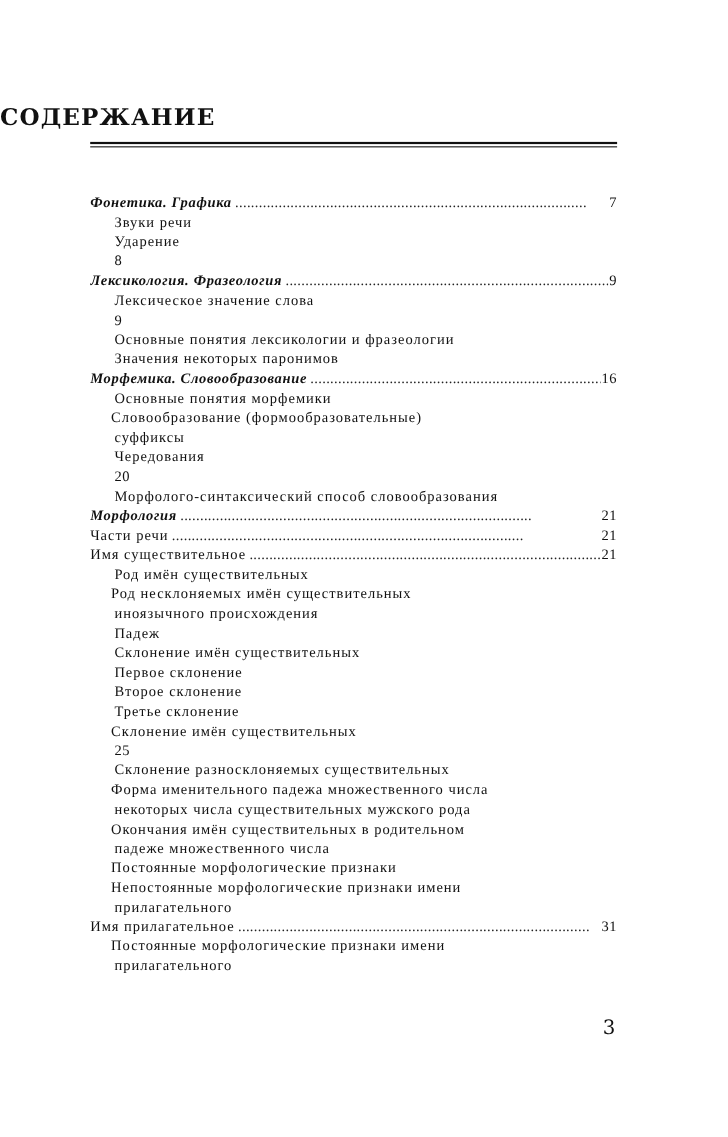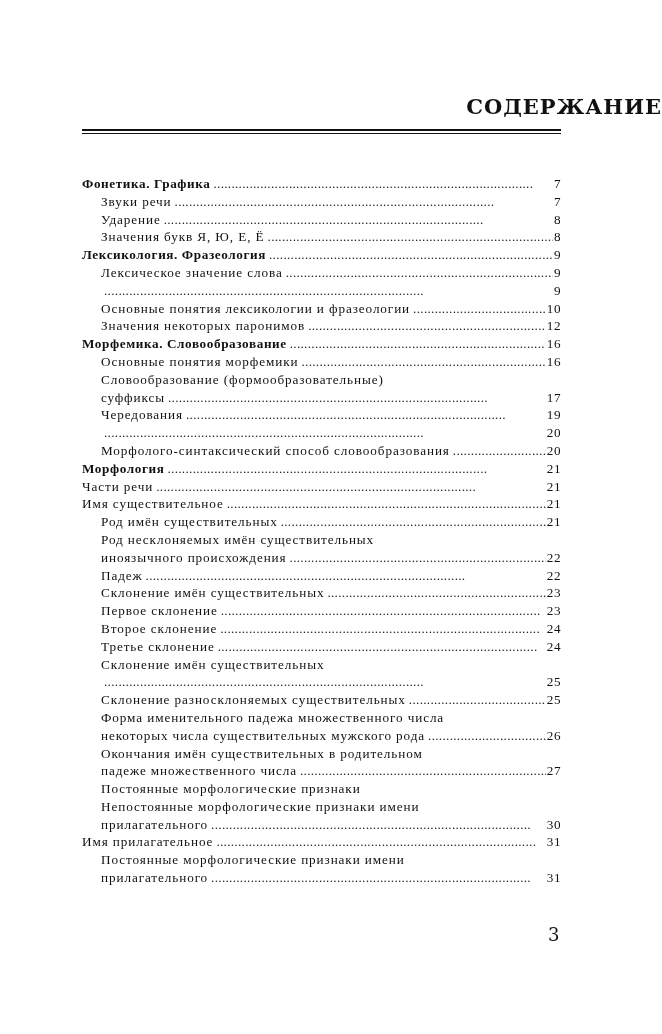--- a/index.html
+++ b/index.html
@@ -1,23 +1,23 @@
 <!DOCTYPE html>
 <html><head>
 <meta charset="utf-8">
 <style>
   html, body { margin: 0; padding: 0; background: #ffffff; }
   body { width: 662px; height: 1034px; position: relative; overflow: hidden; font-family: "Liberation Serif", "DejaVu Serif", serif; color: #111; }
-  .title { position: absolute; left: 0; width: 662px; top: 94px; text-align: right; font-family: "DejaVu Serif", "Liberation Serif", serif; font-weight: bold; font-size: 21px; letter-spacing: 1px; }
+  .title { position: absolute; left: 0; width: 662px; top: 94px; text-align: left; font-family: "DejaVu Serif", "Liberation Serif", serif; font-weight: bold; font-size: 21px; letter-spacing: 1px; }
   .rule { position: absolute; left: 82px; width: 479px; top: 129px; height: 2px; border-top: 2px solid #111; border-bottom: 1px solid #111; box-sizing: content-box; }
   .rule::after { content: ""; }
   .toc { position: absolute; left: 82px; top: 175px; width: 479px; }
   .row { display: flex; align-items: baseline; height: 17.8px; line-height: 17.8px; font-size: 13.2px; letter-spacing: 0.9px; white-space: nowrap; overflow: hidden; }
-  .row.indent { padding-left: 19px; }
-  .row.bold .lbl { font-weight: bold; letter-spacing: 0.6px; }
+  .row.indent { padding-left: 19px; flex-direction: column; }
+  .row.bold .lbl { font-weight: bold; letter-spacing: 0.6px; font-style: italic; }
   .lbl { flex: 0 0 auto; }
   .dots { flex: 1 1 auto; overflow: hidden; margin: 0 1px 0 3px; letter-spacing: 3.3px; color: #222; }
   .dots::before { content: ". . . . . . . . . . . . . . . . . . . . . . . . . . . . . . . . . . . . . . . . . . . . . . . . . . . . . . . . . . . . . . . . . . . . . . . . . . . . . . . . . . . . . . . . ."; letter-spacing: -1.5px; }
   .pg { flex: 0 0 auto; text-align: right; letter-spacing: 0.5px; }
   .page-num { position: absolute; left: 548px; top: 924px; font-size: 18px; font-family: "DejaVu Serif", "Liberation Serif", serif; }
 </style>
 </head>
 <body>
 
 <div class="title">СОДЕРЖАНИЕ</div>
@@ -33,21 +33,20 @@
       <span class="lbl">Звуки речи</span>
       <span class="dots"></span>
       <span class="pg">7</span>
     </div>
     <div class="row indent">
       <span class="lbl">Ударение</span>
       <span class="dots"></span>
       <span class="pg">8</span>
     </div>
     <div class="row indent">
-      <span class="lbl">Значения букв Я, Ю, Е, Ё</span>
       <span class="dots"></span>
       <span class="pg">8</span>
     </div>
     <div class="row bold">
       <span class="lbl">Лексикология. Фразеология</span>
       <span class="dots"></span>
       <span class="pg">9</span>
     </div>
     <div class="row indent">
       <span class="lbl">Лексическое значение слова</span>

